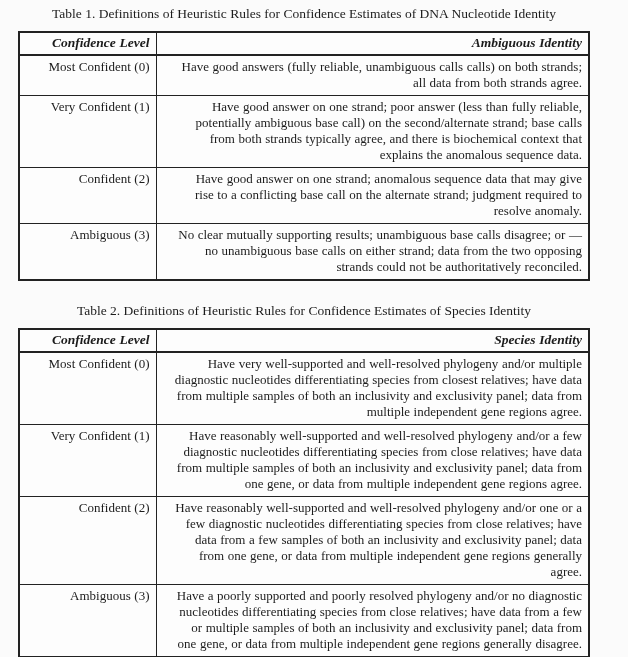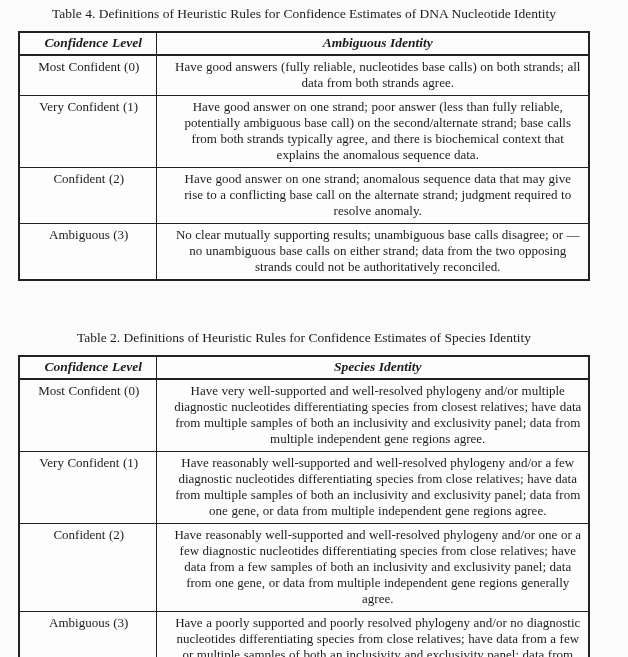--- a/index.html
+++ b/index.html
@@ -21,35 +21,35 @@
   }
   .table-title {
     width: 592px;
     text-align: center;
     font-size: 13.5px;
     line-height: 17px;
     margin: 0 0 9px -10px;
     color: #1c1c1c;
   }
   .table-title.second {
-    margin-top: 48px;
+    margin-top: 21px;
   }
   table.rules-table {
     border-collapse: collapse;
     width: 572px;
     table-layout: fixed;
     border: 2px solid #222222;
     background: #fdfdfd;
   }
   table.rules-table col.c-level { width: 137px; }
   table.rules-table th,
   table.rules-table td {
     border: 1px solid #222222;
     vertical-align: top;
-    text-align: center;
+    text-align: right;
     font-size: 13px;
     line-height: 16px;
     padding: 3px 6px 4px 17px;
     word-spacing: 0.3px;
   }
   table.rules-table th {
     font-weight: bold;
     font-style: italic;
     font-size: 13.5px;
     padding-top: 2px;
@@ -58,37 +58,37 @@
   }
   table.rules-table td.level-cell {
     padding-left: 8px;
   }
 </style>
 </head>
 <body>
 
 <div class="doc">
 
-  <p class="table-title">Table 4. Definitions of Heuristic Rules for Confidence Estimates of DNA Nucleotide Identity</p>
+  <p class="table-title">Table 1. Definitions of Heuristic Rules for Confidence Estimates of DNA Nucleotide Identity</p>
 
   <table class="rules-table">
     <colgroup>
         <col class="c-level">
         <col class="c-def">
       </colgroup>
     <thead>
       <tr>
         <th>Confidence Level</th>
         <th>Ambiguous Identity</th>
       </tr>
     </thead>
     <tbody>
       <tr>
         <td class="level-cell">Most Confident (0)</td>
-        <td>Have good answers (fully reliable, nucleotides base calls) on both strands; all data from both strands agree.</td>
+        <td>Have good answers (fully reliable, unambiguous calls calls) on both strands; all data from both strands agree.</td>
       </tr>
       <tr>
         <td class="level-cell">Very Confident (1)</td>
         <td>Have good answer on one strand; poor answer (less than fully reliable, potentially ambiguous base call) on the second/alternate strand; base calls from both strands typically agree, and there is biochemical context that explains the anomalous sequence data.</td>
       </tr>
       <tr>
         <td class="level-cell">Confident (2)</td>
         <td>Have good answer on one strand; anomalous sequence data that may give rise to a conflicting base call on the alternate strand; judgment required to resolve anomaly.</td>
       </tr>
       <tr>

